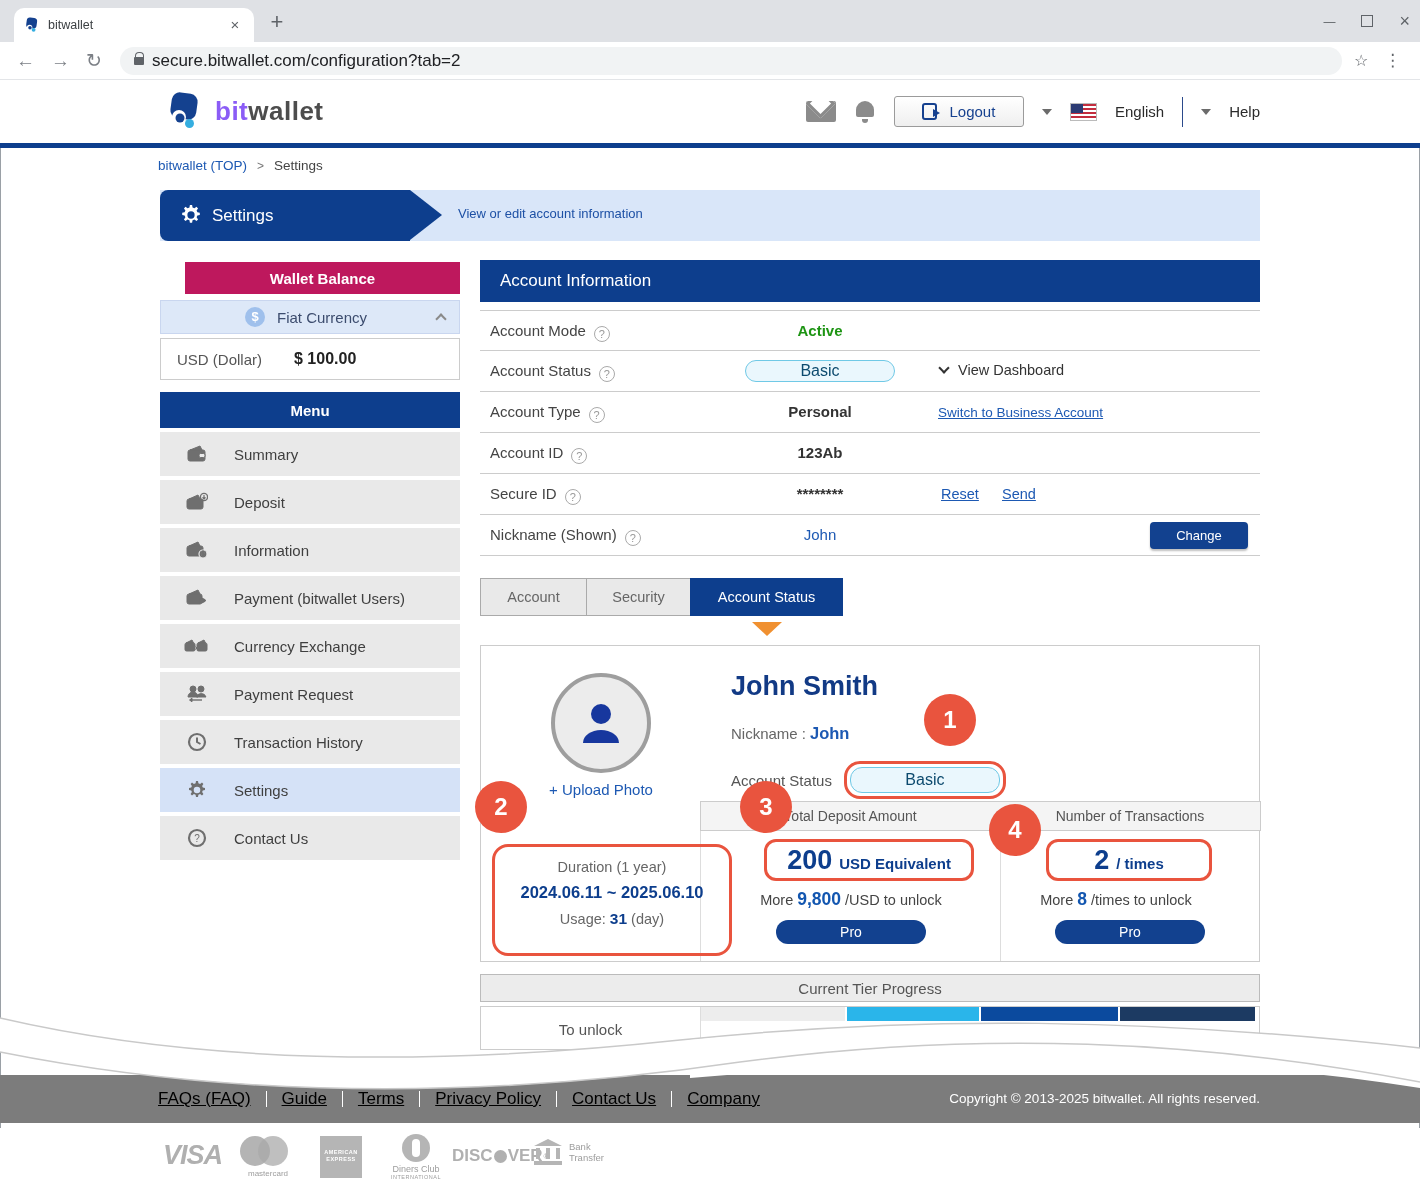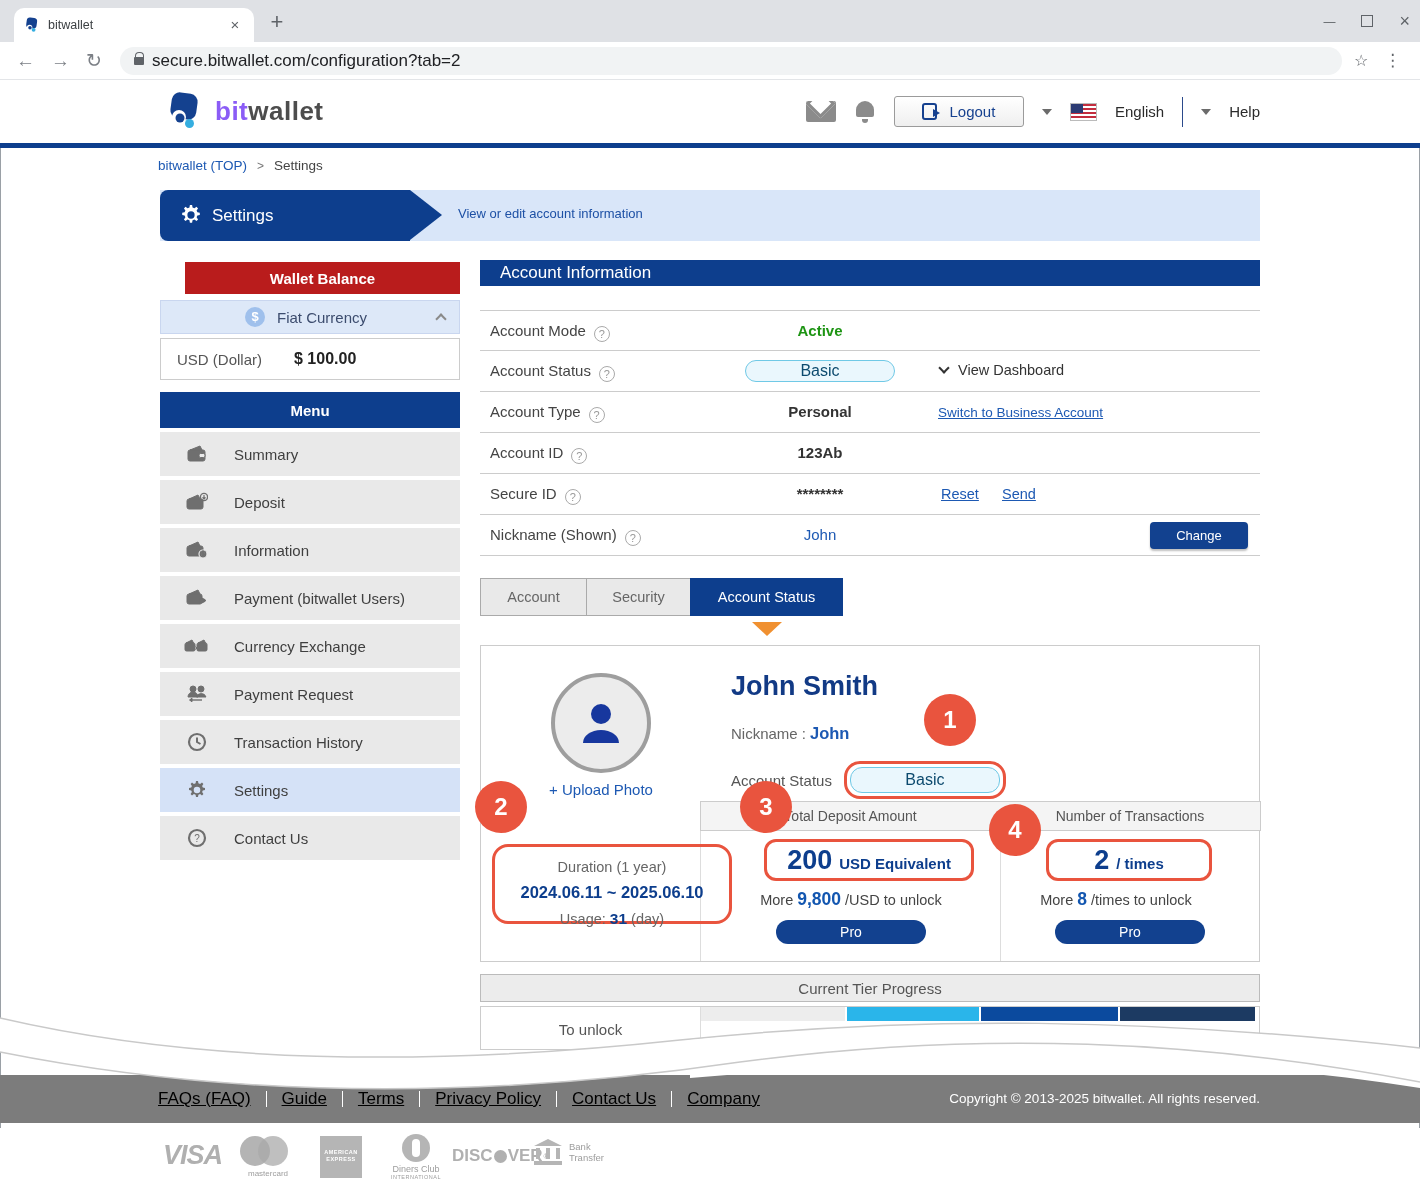--- a/index.html
+++ b/index.html
@@ -65,38 +65,38 @@
   .bc-cur { color:#444; }
   .banner { position:absolute; left:160px; top:190px; width:1100px; height:51px; background:#d9e6f9; }
   .banner-ribbon { position:absolute; left:0; top:0; width:250px; height:51px; background:#0d3e8d; border-radius:8px 0 0 8px; display:flex; align-items:center; }
   .banner-ribbon::after { content:""; position:absolute; right:-32px; top:0; border-left:32px solid #0d3e8d; border-top:25.5px solid transparent; border-bottom:25.5px solid transparent; }
   .banner-title { color:#fff; font-size:17px; margin-left:52px; }
   .gear-w { position:absolute; left:20px; top:14px; }
   .banner-sub { position:absolute; left:298px; top:16px; font-size:13px; color:#1d50a5; }
 
   
   .sidebar { position:absolute; left:160px; top:262px; width:300px; }
-  .sb-orange { height:32px; background:#b91c1c; color:#fff; font-size:15px; font-weight:bold; display:flex; align-items:center; justify-content:center;margin-left:25px; }
+  .sb-orange { height:32px; background:#be185d; color:#fff; font-size:15px; font-weight:bold; display:flex; align-items:center; justify-content:center;margin-left:25px; }
   .sb-fiat { margin-top:6px; height:34px; background:#dde8f8; border:1px solid #c9d6ef; display:flex; align-items:center; position:relative; }
   .fiat-sym { width:20px; height:20px; border-radius:50%; background:#9fc0ec; color:#fff; font-size:13px; font-weight:bold; text-align:center; line-height:20px; margin-left:84px; }
   .fiat-label { font-size:15px; color:#3c4c6e; margin-left:12px; }
   .chev-up { position:absolute; right:14px; top:14px; width:8px; height:8px; border-left:2px solid #8a8a8a; border-top:2px solid #8a8a8a; transform:rotate(45deg); }
   .sb-usd { margin-top:4px; height:42px; background:#fff; border:1px solid #ccc; display:flex; align-items:center; }
   .usd-name { font-size:15px; color:#555; margin-left:16px; }
   .usd-amt { font-size:16px; font-weight:bold; color:#222; margin-left:32px; }
   .sb-menuhdr { margin-top:12px; height:36px; background:#0d3e8d; color:#fff; font-size:15px; font-weight:bold; display:flex; align-items:center; justify-content:center; }
   .mi { margin-top:4px; height:44px; background:#e9e9e9; display:flex; align-items:center; }
   .mi.active { background:#d5e2f7; }
   .mi-icon { width:26px; margin-left:24px; display:flex; justify-content:center; }
   .mi-icon svg { fill:#6f6f6f; stroke:#6f6f6f; }
   .mi-label { font-size:15px; color:#3f3f3f; margin-left:24px; }
 
   
   .main { position:absolute; left:480px; top:260px; width:780px; }
-  .ai-header { position:absolute; left:0; top:0; width:780px; height:26px; background:#0d3e8d; color:#fff; font-size:17px; display:flex; align-items:center; padding-left:20px; }
+  .ai-header { position:absolute; left:0; top:0; width:780px; height:42px; background:#0d3e8d; color:#fff; font-size:17px; display:flex; align-items:center; padding-left:20px; }
   .row { position:absolute; left:0; width:780px; height:41px; border-bottom:1px solid #ccc; }
   .row0 { border-top:1px solid #ccc; }
   .row-label { position:absolute; left:10px; top:11px; font-size:15px; color:#444; }
   .qmark { display:inline-block; width:16px; height:16px; border:1px solid #aaa; border-radius:50%; color:#999; font-size:11px; text-align:center; line-height:15px; margin-left:8px; vertical-align:-2px; }
   .qmark::after { content:"?"; }
   .row-value { position:absolute; left:255px; top:11px; width:170px; text-align:center; font-size:15px; font-weight:bold; color:#333; }
   .v-green { color:#1d9413; }
   .v-blue { color:#1d59b3; font-weight:normal; }
   .pill { display:inline-block; width:150px; height:22px; background:#eaf7fd; border:1px solid #70c9e6; border-radius:12px; color:#0c4a6e; font-size:16px; text-align:center; line-height:20px; font-weight:normal; }
   .row .pill { position:absolute; left:265px; top:9px; }
@@ -130,21 +130,21 @@
   .co-2 { left:-6px; top:135px; }
   .co-3 { left:259px; top:135px; }
   .co-4 { left:508px; top:158px; }
 
   .stat-hdr { position:absolute; top:155px; height:30px; background:#f4f4f4; border:1px solid #ccc; color:#555; font-size:14px; display:flex; align-items:center; justify-content:center; }
   .sh-1 { left:219px; width:301px; }
   .sh-2 { left:519px; width:261px; border-left:none; }
   .col-line { position:absolute; top:185px; bottom:0; width:1px; background:#ddd; }
   .cl-1 { left:219px; } .cl-2 { left:519px; }
 
-  .dur-box { position:absolute; left:11px; top:198px; width:240px; height:80px; border:3px solid #e9543e; border-radius:16px; text-align:center; }
+  .dur-box { position:absolute; left:11px; top:198px; width:240px; height:112px; border:3px solid #e9543e; border-radius:16px; text-align:center; }
   .dur-title { margin-top:12px; font-size:14.5px; color:#666; }
   .dur-range { margin-top:8px; font-size:16.5px; font-weight:bold; color:#0d3e8d; }
   .dur-usage { margin-top:8px; font-size:14.5px; color:#666; }
   .dur-usage b { color:#0d3e8d; font-size:15.5px; }
 
   .big-box { position:absolute; top:193px; height:42px; border:3px solid #e9543e; border-radius:12px; display:flex; align-items:baseline; justify-content:center; }
   .bb-dep { left:283px; width:210px; }
   .bb-trx { left:565px; width:166px; }
   .big-num { font-size:27px; font-weight:bold; color:#0d3e8d; line-height:36px; }
   .big-unit { font-size:15px; font-weight:bold; color:#0d3e8d; margin-left:7px; }

